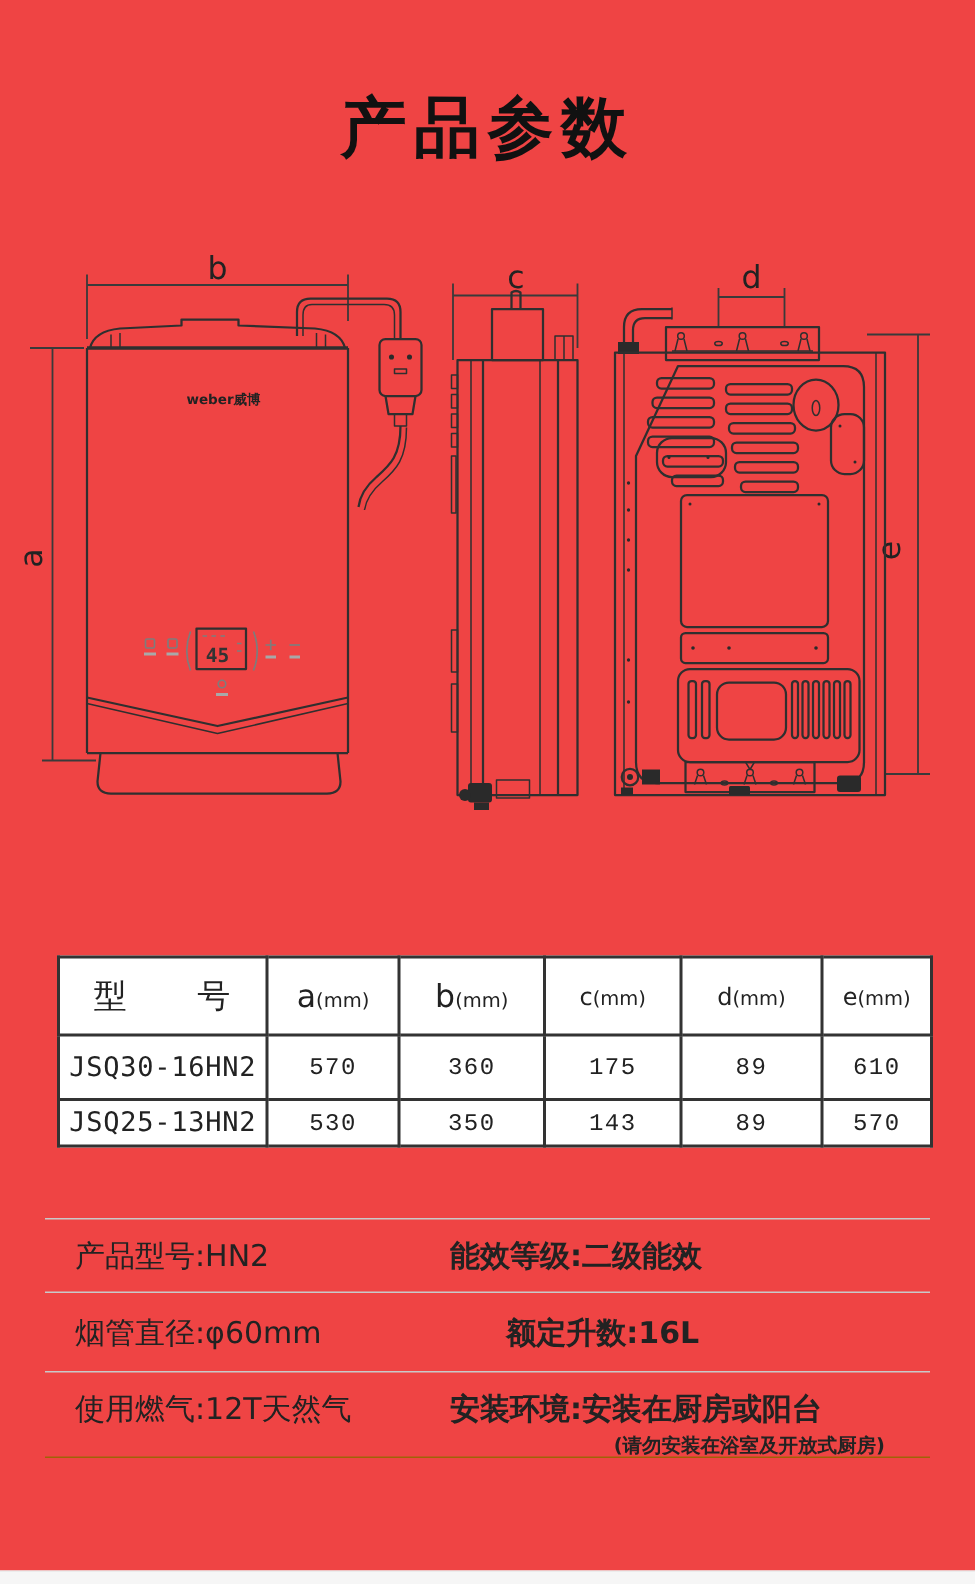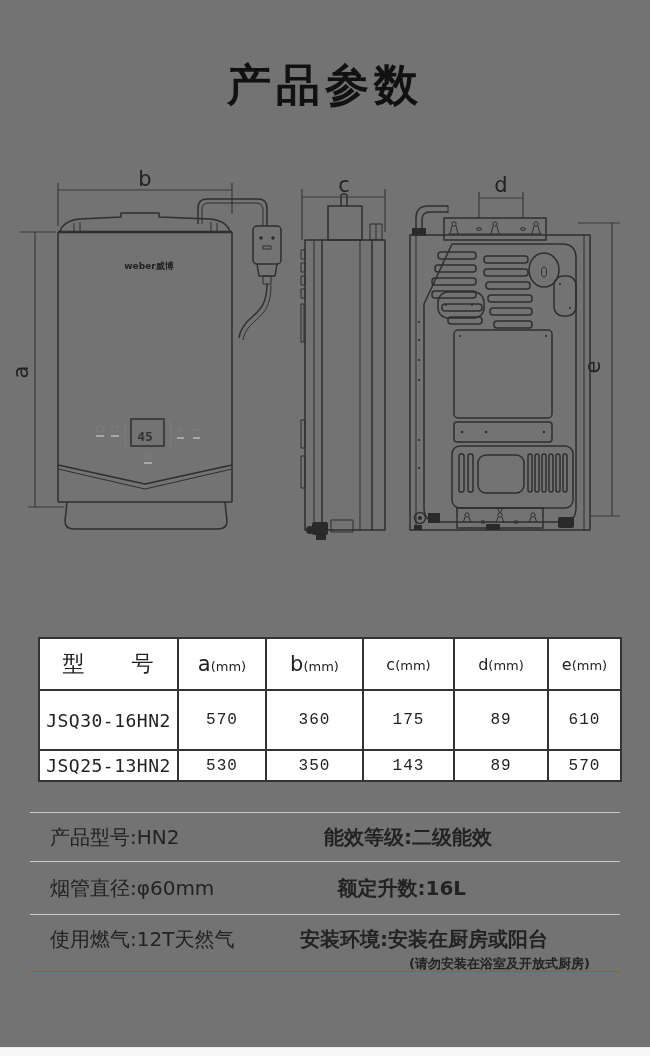--- a/index.html
+++ b/index.html
@@ -1,17 +1,17 @@
 <!DOCTYPE html>
 <html><head>
 <meta charset="utf-8">
 <style>
   html,body{margin:0;padding:0;background:#ffffff;}
   #canvas{
-    position:relative;width:650px;height:1056px;background:#737373;
+    position:relative;width:650px;height:1056px;background:#ef4444;
     overflow:hidden;font-family:"DejaVu Sans",sans-serif;color:#1a1a1a;
   }
   .title{
     position:absolute;top:56px;left:0;width:100%;text-align:center;
     font-size:44px;font-weight:600;letter-spacing:5px;color:#111;
   }
   svg.view{position:absolute;overflow:visible;}
   #front-view{left:18px;top:172px;}
   #side-view{left:290px;top:172px;}
   #back-view{left:402px;top:172px;}
@@ -33,21 +33,21 @@
   }
   .model-h{font-size:22px;font-weight:600;letter-spacing:1px;}
   .dim-letter-big{font-size:21px;}
   .dim-letter-sm{font-size:16px;}
   .dim-unit{font-size:13px;text-align:center;}
   .cell-model{font-family:"DejaVu Sans Mono",monospace;font-size:18px;letter-spacing:.5px;}
   .cell-num{font-family:Liberation Mono, monospace;font-size:16px;letter-spacing:1px;}
   
   .details{position:absolute;left:30px;top:812px;width:590px;}
   .drow{display:flex;border-top:1px solid #c9c9c9;box-sizing:border-box;}
-  .drow.r1{height:49px;gap:24px;}
+  .drow.r1{height:49px;}
   .drow.r2{height:53px;gap:44px;}
   .drow.r3{height:58px;border-bottom:1px solid #a16207;}
   .dleft{width:270px;padding-left:20px;display:flex;align-items:center;
          font-size:20px;color:#222;box-sizing:border-box;}
   .dright{width:290px;display:flex;flex-direction:column;justify-content:center;
           font-size:20px;color:#222;font-weight:bold;}
   .drow.r3 .dleft{align-items:flex-start;padding-top:11px;}
   .drow.r3 .dright{justify-content:flex-start;padding-top:11px;}
   .dnote{font-size:13px;color:#222;text-align:right;margin-top:2px;}
   .bottom-strip{position:absolute;left:0;bottom:0;width:100%;height:8px;
@@ -267,21 +267,21 @@
     </colgroup>
     <tbody>
         <tr style="height:52px">
       <th class="model-h">型　　号</th>
       <th><span class="dim-letter-big">a</span><span class="dim-unit">(mm)</span></th>
       <th><span class="dim-letter-big">b</span><span class="dim-unit">(mm)</span></th>
       <th><span class="dim-letter-sm">c</span><span class="dim-unit">(mm)</span></th>
       <th><span class="dim-letter-sm">d</span><span class="dim-unit">(mm)</span></th>
       <th><span class="dim-letter-sm">e</span><span class="dim-unit">(mm)</span></th>
     </tr>
-    <tr style="height:60px">
+    <tr style="height:43px">
       <td class="cell-model">JSQ30-16HN2</td>
       <td class="cell-num">570</td>
       <td class="cell-num">360</td>
       <td class="cell-num">175</td>
       <td class="cell-num">89</td>
       <td class="cell-num">610</td>
     </tr>
     <tr style="height:31px">
       <td class="cell-model">JSQ25-13HN2</td>
       <td class="cell-num">530</td>

